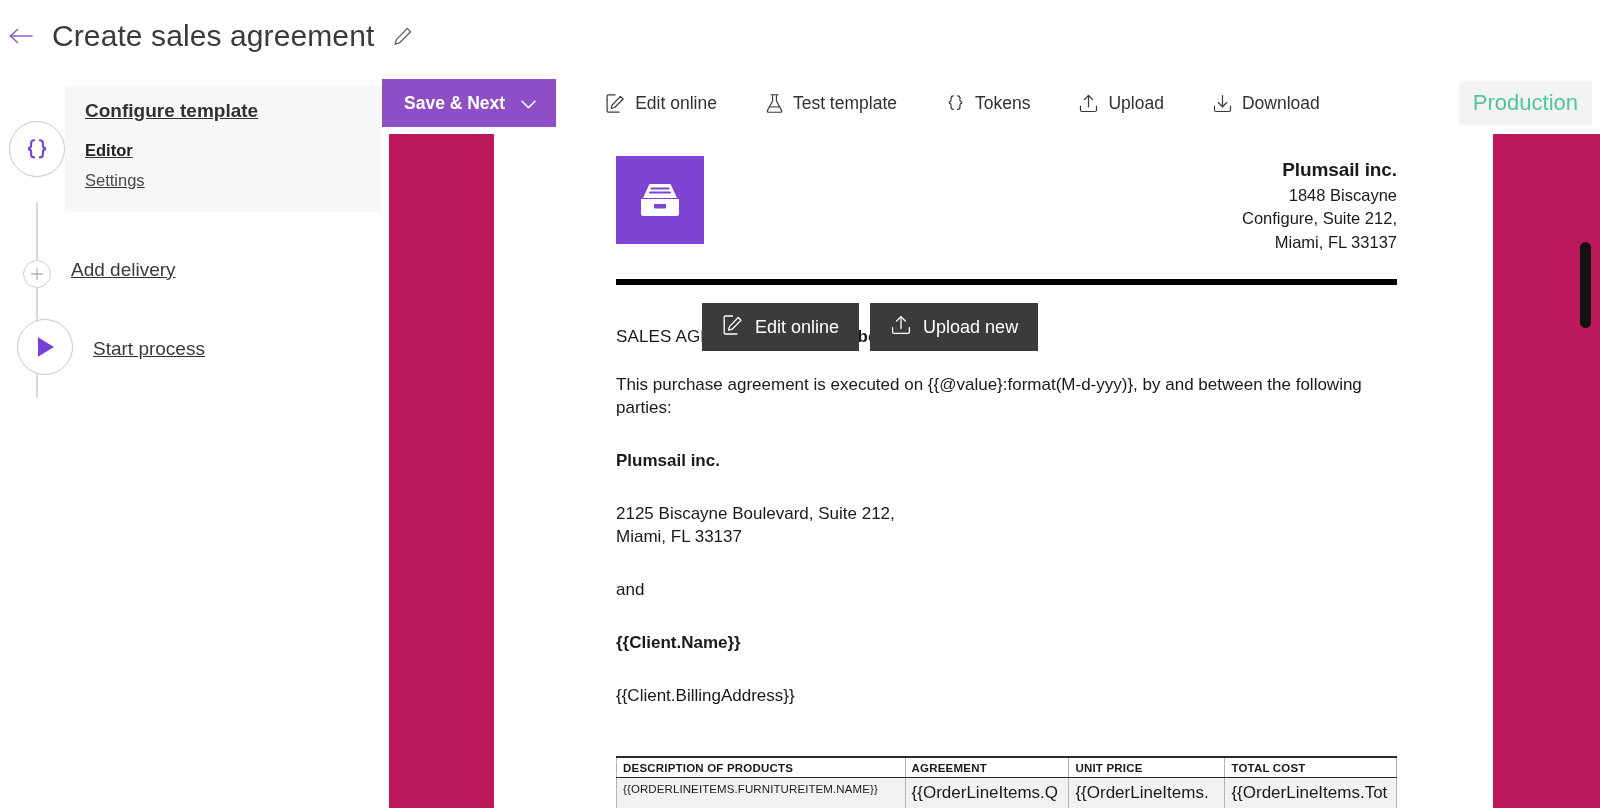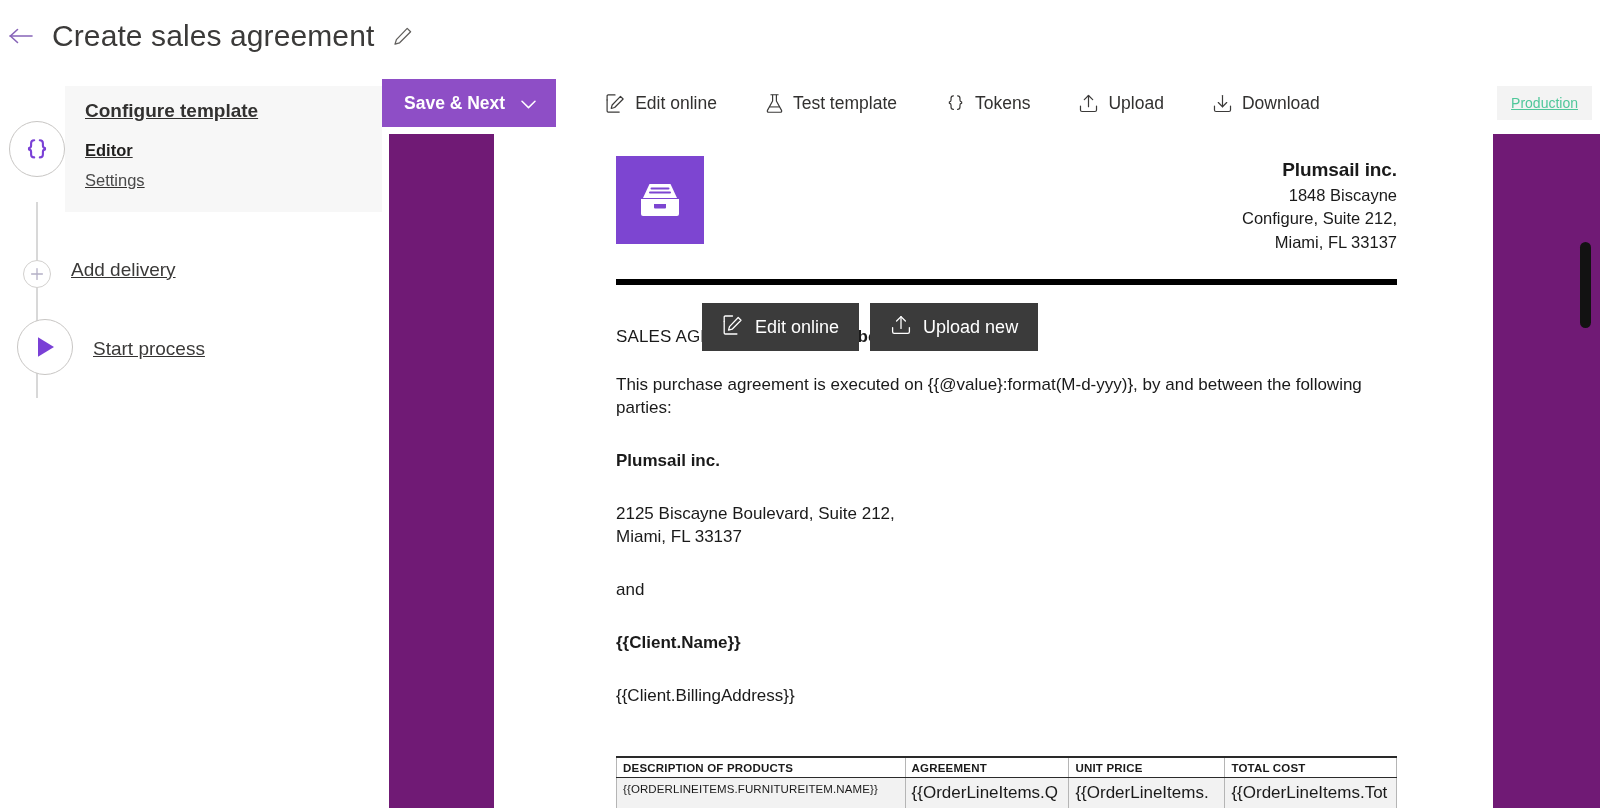--- a/index.html
+++ b/index.html
@@ -149,31 +149,30 @@
     cursor: pointer;
     white-space: nowrap;
   }
   .cmd-item:first-of-type { margin-left: 18px; }
   .cmd-ico { display: flex; align-items: center; justify-content: center; color: #3b3a39; }
 
   .cmd-spacer { flex: 1 1 auto; }
   .env-badge {
     background: #f3f3f3;
     color: #4fc79a;
-    font-size: 14px;
+    font-size: 22px;
     padding: 9px 14px;
     margin-right: 8px;
     white-space: nowrap;
-    text-decoration: underline;
   }
 
   
   .viewer {
     flex: 1 1 auto;
-    background: #701a75;
+    background: #be185d;
     margin-left: 7px;
     position: relative;
     overflow: hidden;
   }
   .doc-page {
     position: absolute;
     left: 105px;
     top: 0;
     width: 999px;
     bottom: 0;

